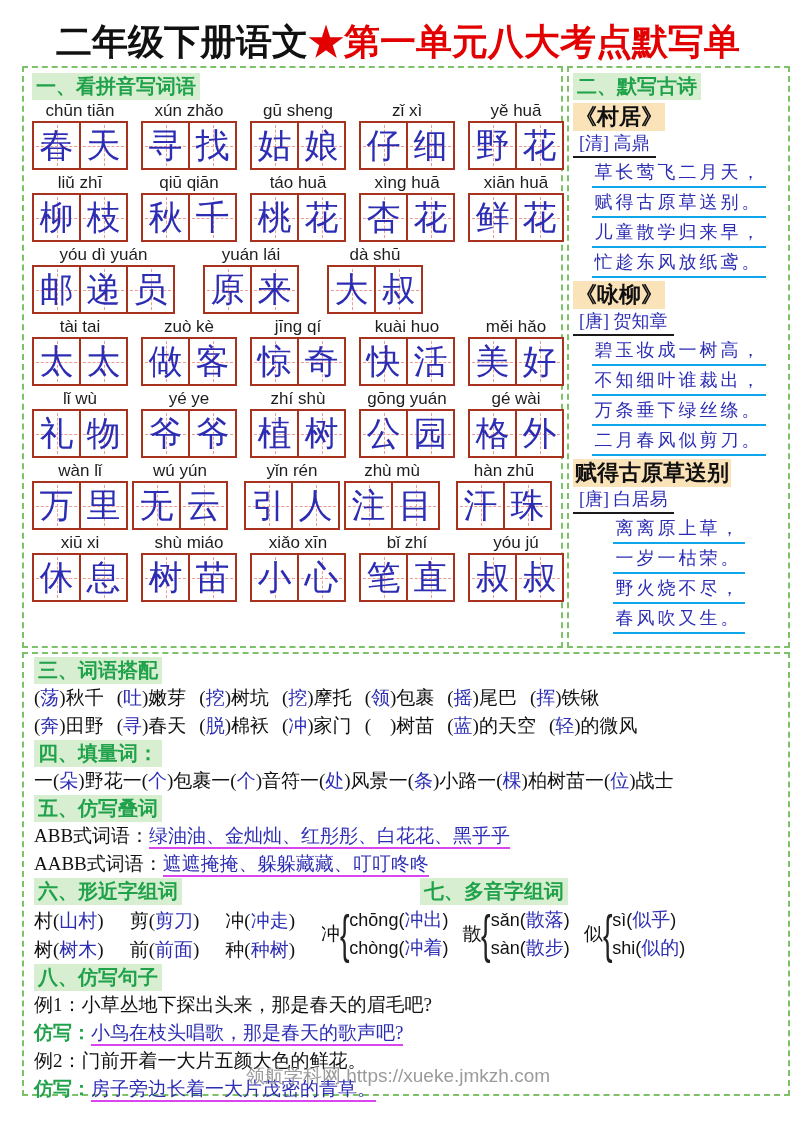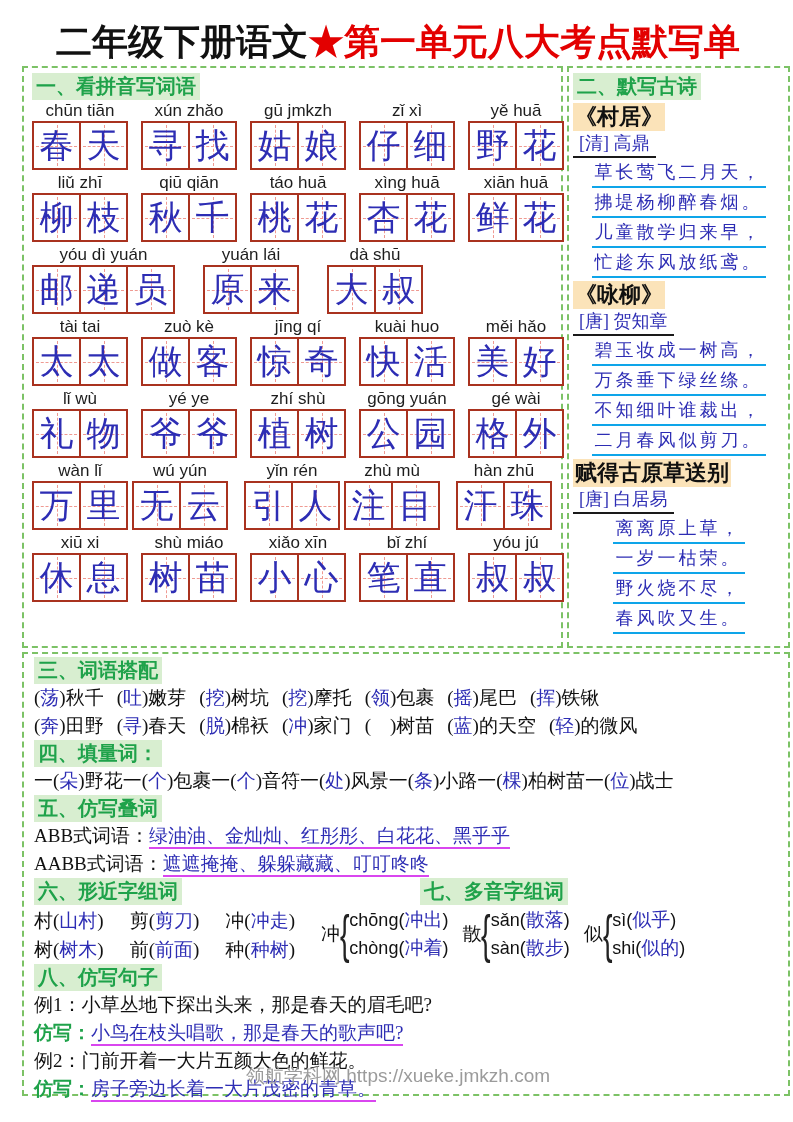--- a/index.html
+++ b/index.html
@@ -94,21 +94,21 @@
           <div class="word">
             <div class="cell">
               <div class="hz">寻</div>
             </div>
             <div class="cell">
               <div class="hz">找</div>
             </div>
           </div>
         </div>
         <div class="unit" style="margin-right: 13px;">
-          <div class="pinyin">gū jmkzh</div>
+          <div class="pinyin">gū sheng</div>
           <div class="word">
             <div class="cell">
               <div class="hz">姑</div>
             </div>
             <div class="cell">
               <div class="hz">娘</div>
             </div>
           </div>
         </div>
         <div class="unit" style="margin-right: 13px;">
@@ -460,30 +460,30 @@
     </div>
 </div>
 
 <div class="panel" id="panel2">
   <div style="text-align:left;"><span class="chip">二、默写古诗</span></div>
   <div id="s2-poems">
       <div class="poem">
         <div><span class="poem-title">《村居》</span></div>
         <div><span class="poem-author">[清] 高鼎</span></div>
         <span class="poem-line">草长莺飞二月天，</span>
-        <span class="poem-line">拂堤杨柳醉春烟。</span>
+        <span class="poem-line">赋得古原草送别。</span>
         <span class="poem-line">儿童散学归来早，</span>
         <span class="poem-line">忙趁东风放纸鸢。</span>
       </div>
       <div class="poem">
         <div><span class="poem-title">《咏柳》</span></div>
         <div><span class="poem-author">[唐] 贺知章</span></div>
         <span class="poem-line">碧玉妆成一树高，</span>
+        <span class="poem-line">不知细叶谁裁出，</span>
         <span class="poem-line">万条垂下绿丝绦。</span>
-        <span class="poem-line">不知细叶谁裁出，</span>
         <span class="poem-line">二月春风似剪刀。</span>
       </div>
       <div class="poem">
         <div><span class="poem-title">赋得古原草送别</span></div>
         <div><span class="poem-author">[唐] 白居易</span></div>
         <span class="poem-line">离离原上草，</span>
         <span class="poem-line">一岁一枯荣。</span>
         <span class="poem-line">野火烧不尽，</span>
         <span class="poem-line">春风吹又生。</span>
       </div>

